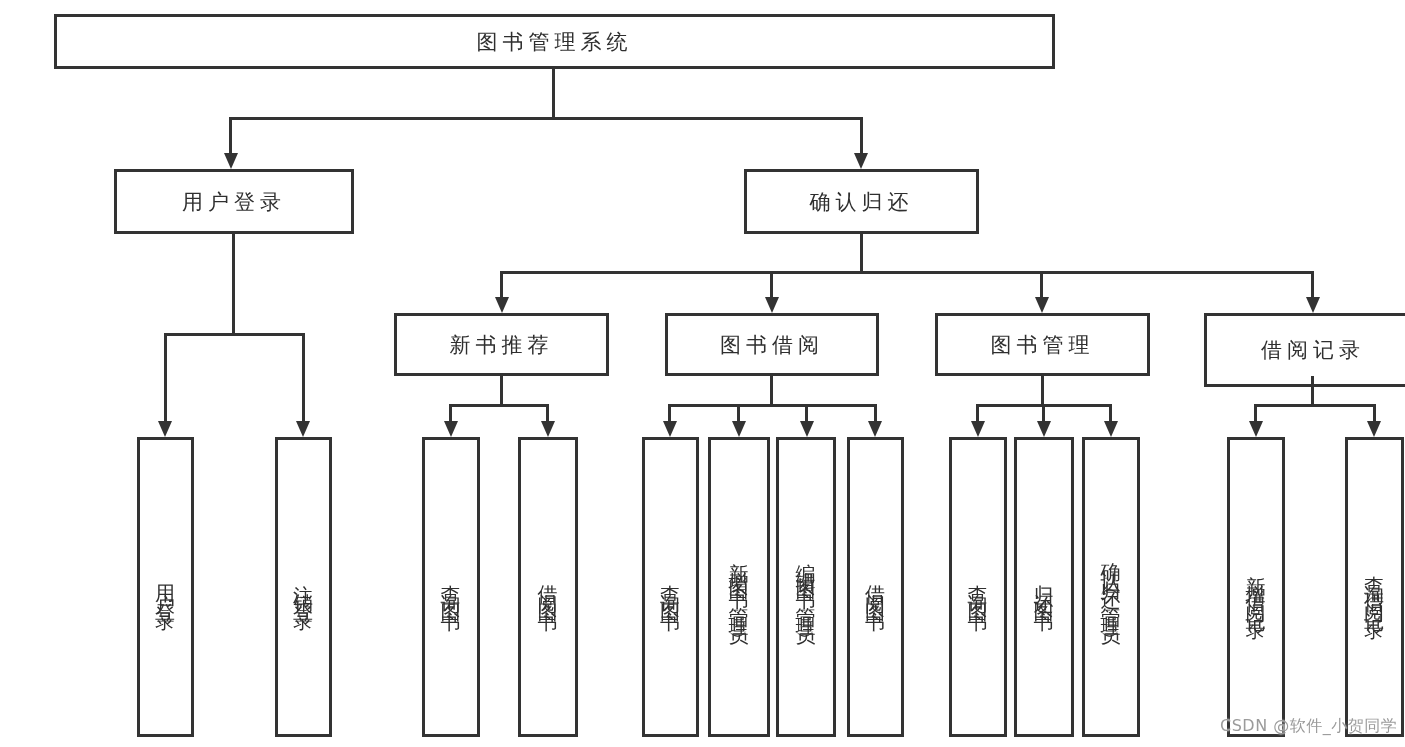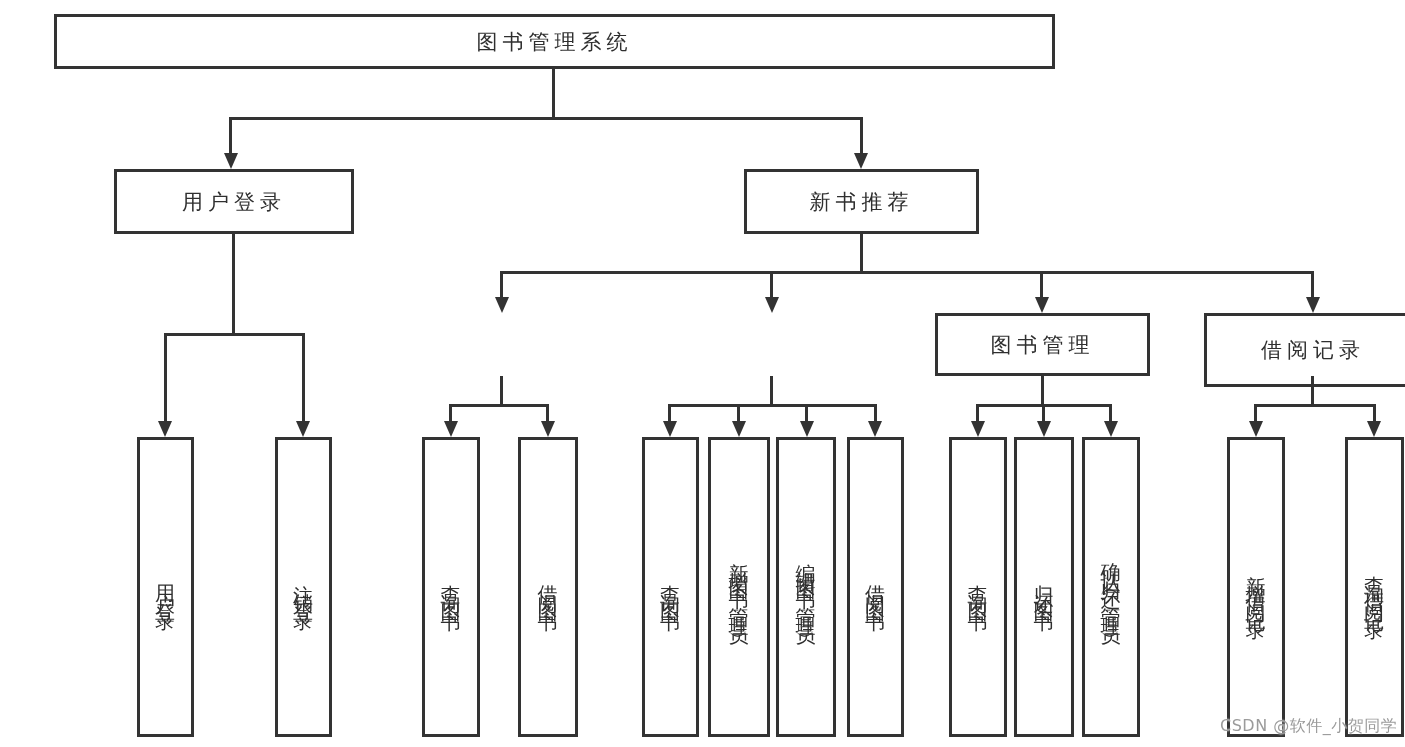--- a/index.html
+++ b/index.html
@@ -36,24 +36,30 @@
 
   <div class="box hbox" style="left:22px;top:14px;width:1001px;height:55px">
     <span>图书管理系统</span>
   </div>
 
   <div class="box hbox" style="left:82px;top:169px;width:240px;height:65px">
     <span>用户登录</span>
   </div>
 
   <div class="box hbox" style="left:712px;top:169px;width:235px;height:65px">
+    <span>确认归还</span>
+  </div>
+
+  <div class="box hbox" style="left:362px;top:313px;width:215px;height:63px">
     <span>新书推荐</span>
   </div>
 
-
+  <div class="box hbox" style="left:633px;top:313px;width:214px;height:63px">
+    <span>图书借阅</span>
+  </div>
 
   <div class="box hbox" style="left:903px;top:313px;width:215px;height:63px">
     <span>图书管理</span>
   </div>
 
   <div class="box hbox" style="left:1172px;top:313px;width:218px;height:74px">
     <span>借阅记录</span>
   </div>
 
   <div class="box leaf" style="left:105px;width:57px">

